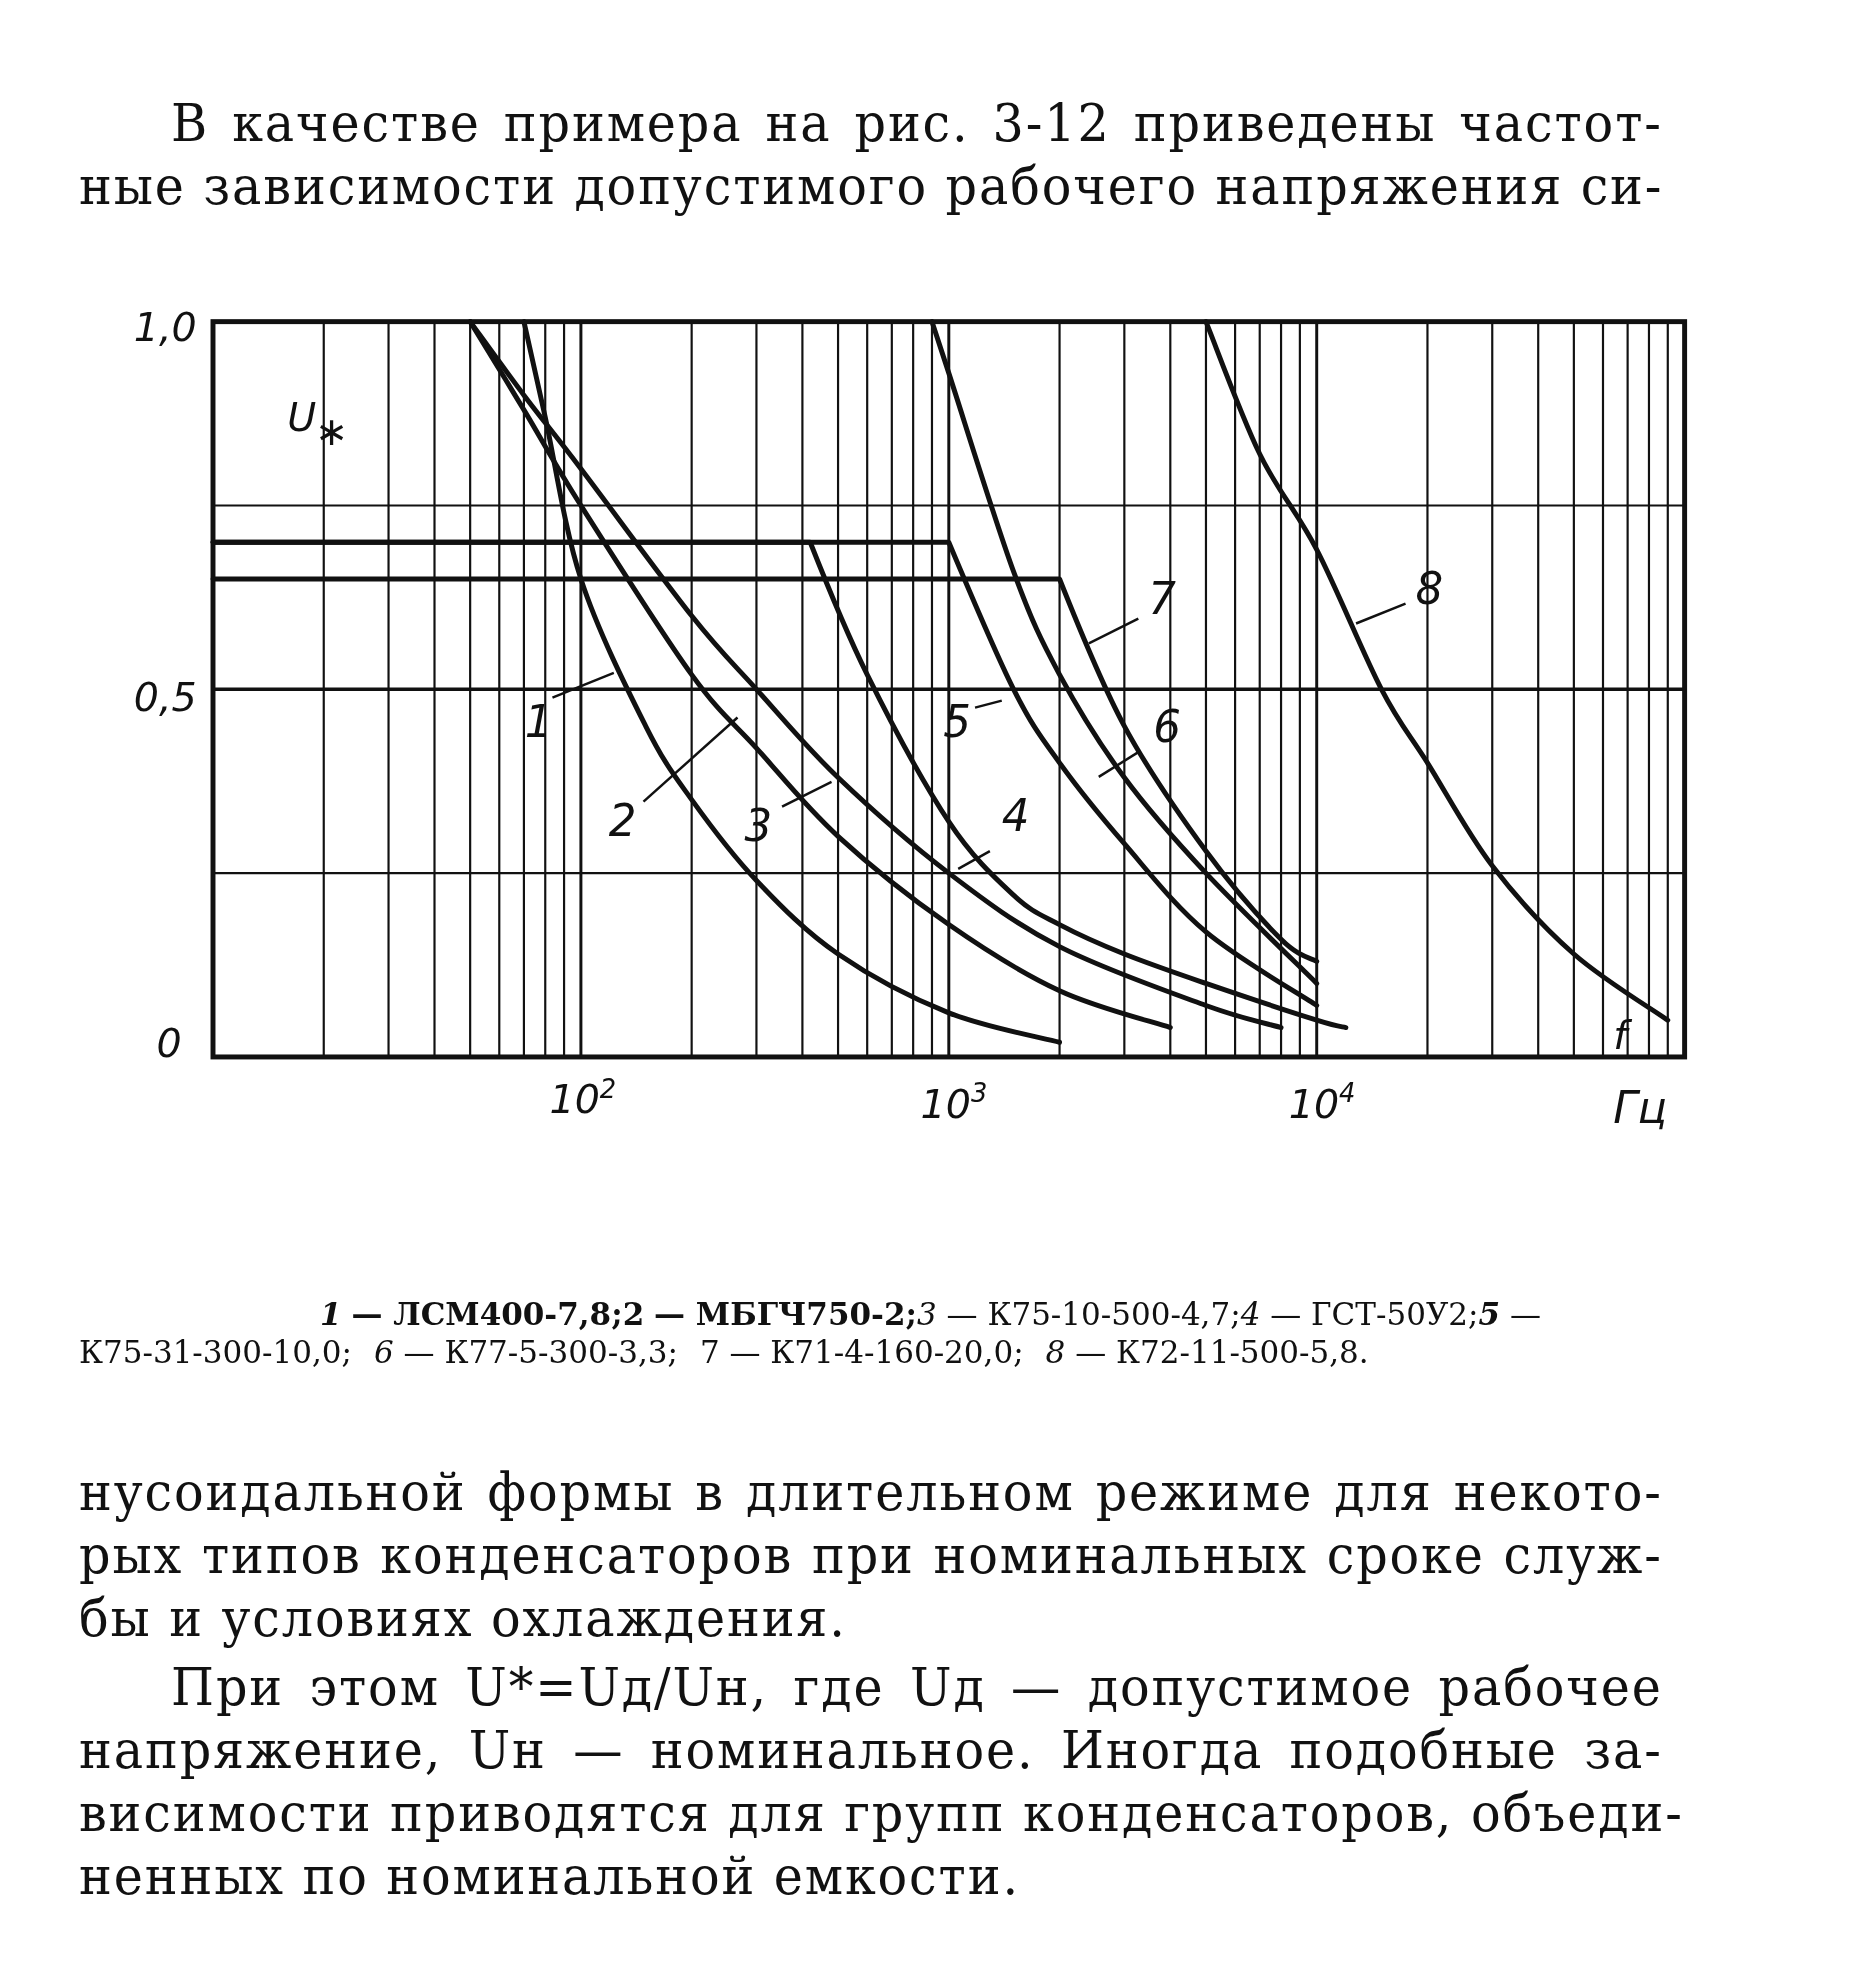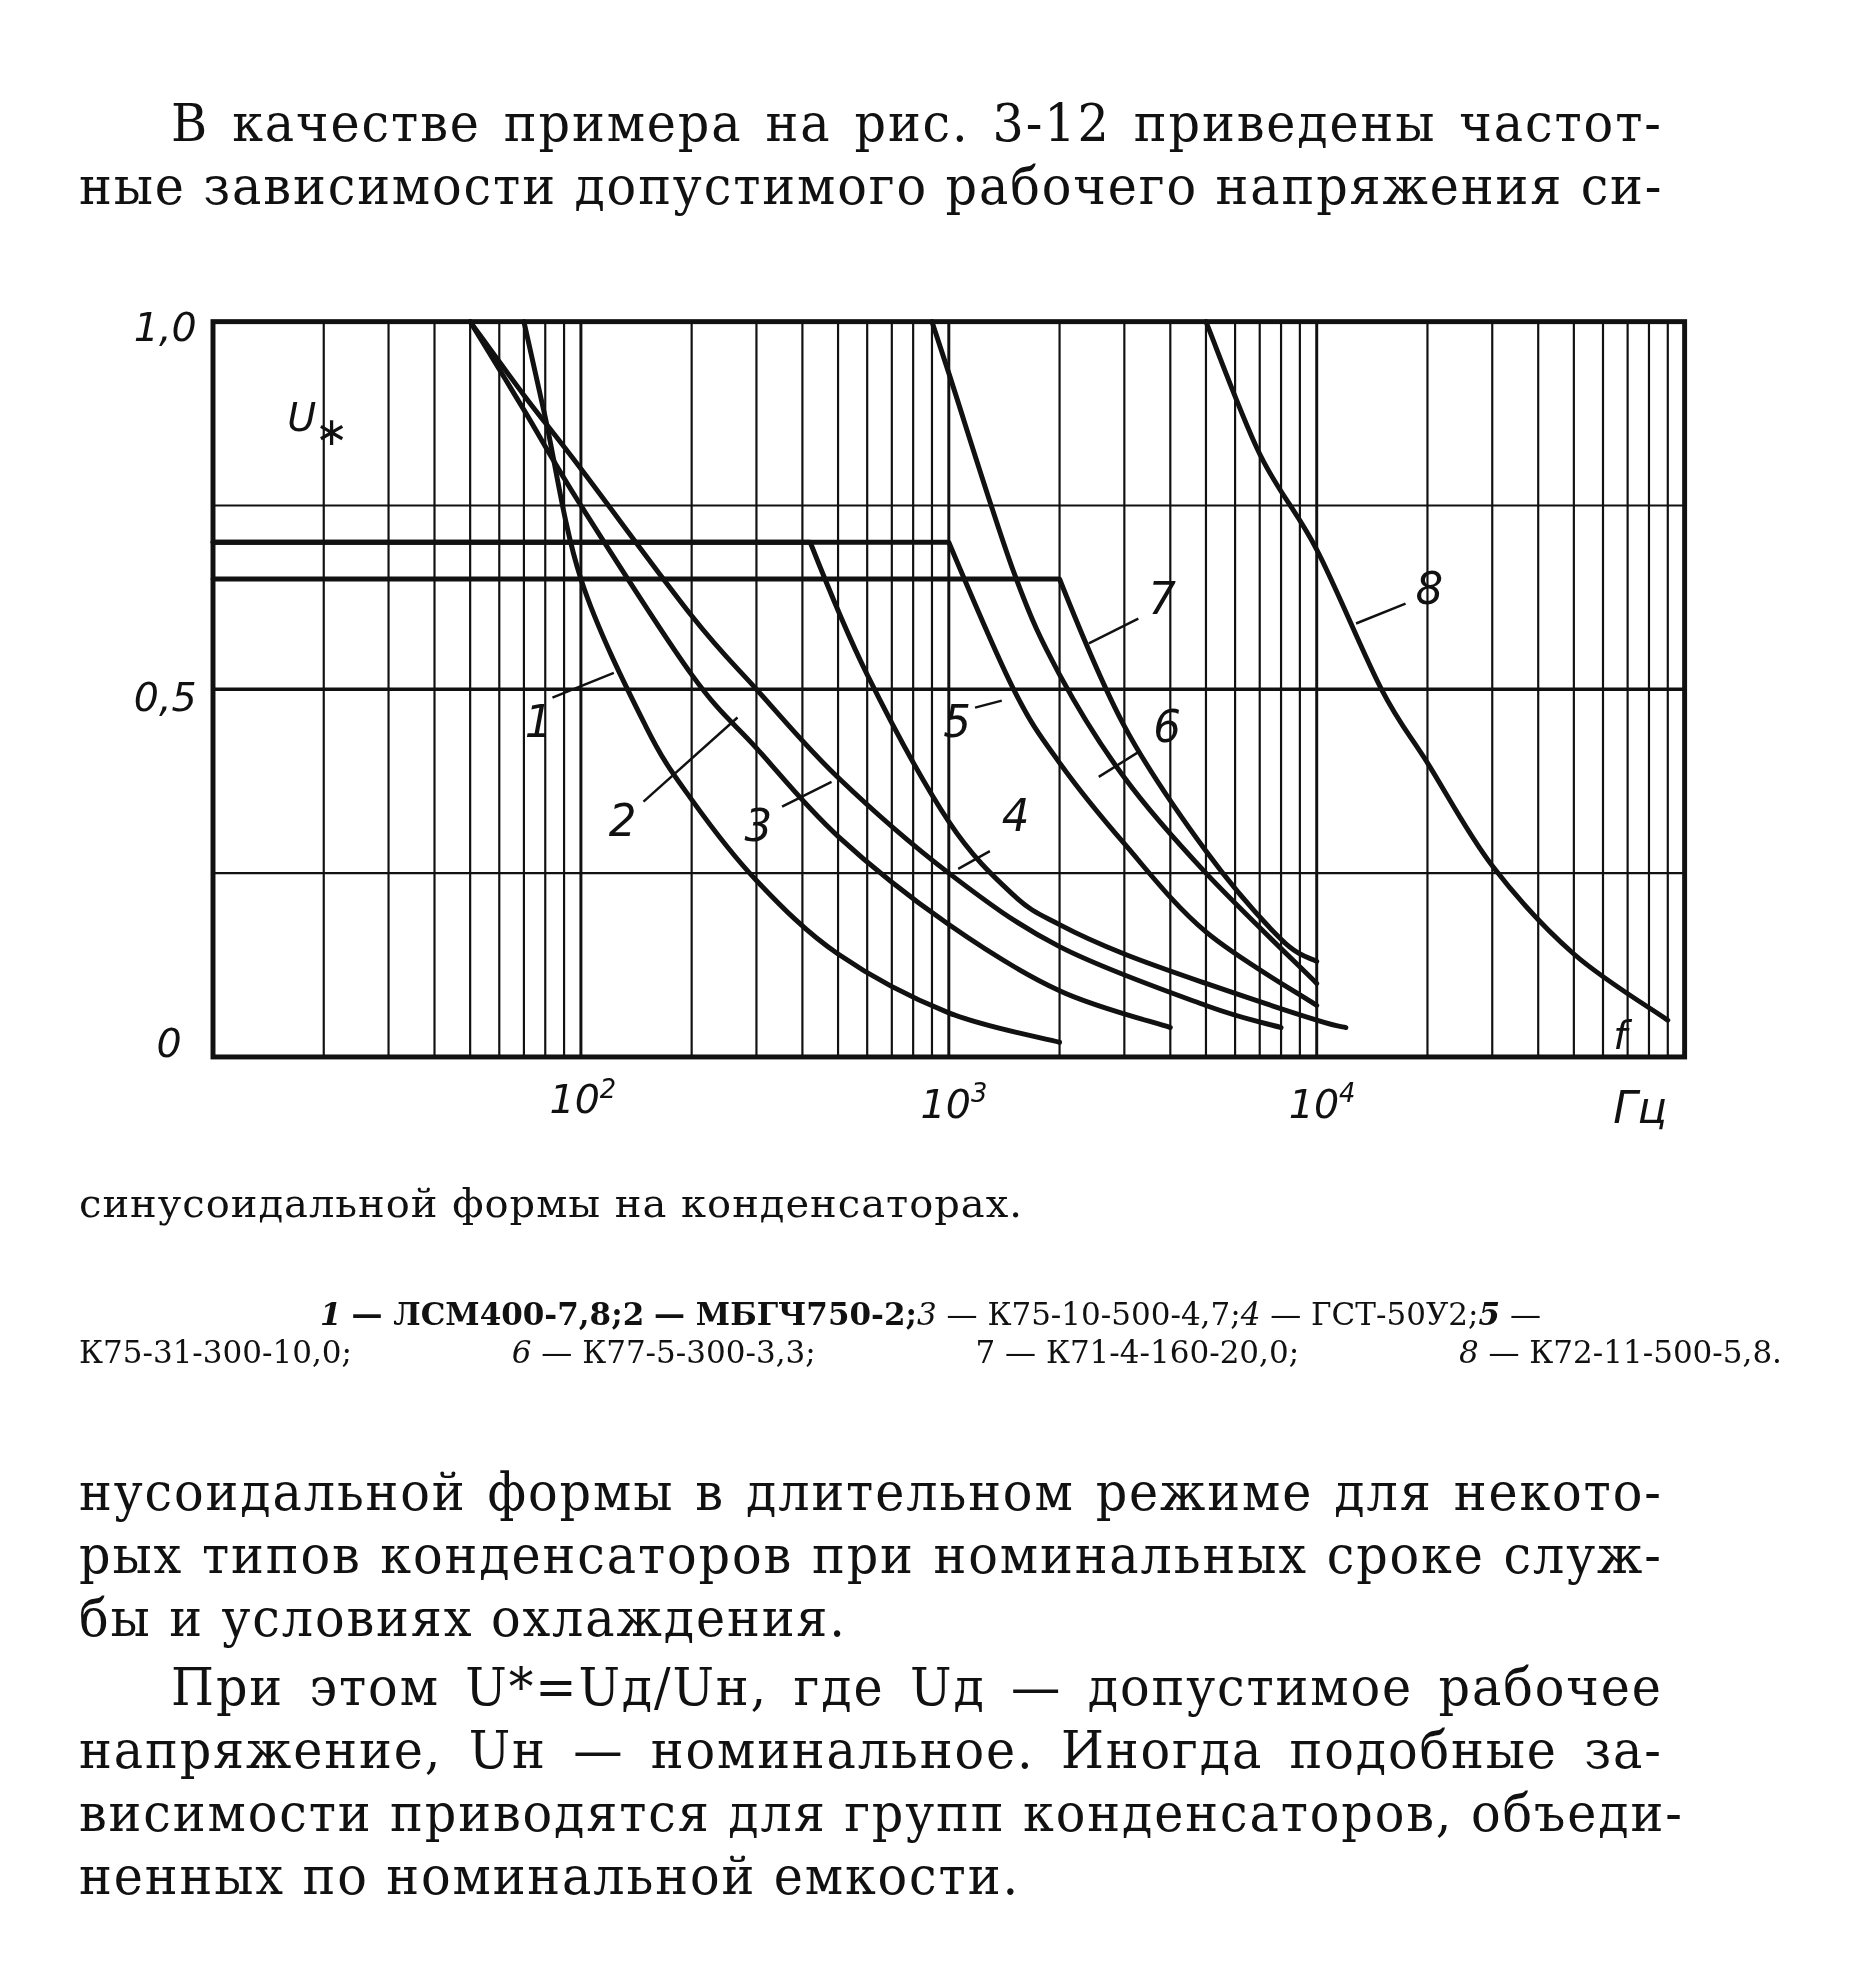--- a/index.html
+++ b/index.html
@@ -10,21 +10,21 @@
   .para .line{display:block;text-align-last:justify;white-space:nowrap;}
   .para .line.last{text-align-last:left;}
   .indent{padding-left:99px;}
   #chart{position:absolute;left:0;top:0;}
   .caption{position:absolute;left:79px;top:1178px;width:1703px;font-size:40px;line-height:51px;
            letter-spacing:1px;}
   .caption .line{display:block;white-space:nowrap;text-align-last:justify;}
   .caption .line.last{text-align-last:left;}
   .legend{position:absolute;left:79px;top:1295px;width:1703px;font-size:31px;line-height:38px;}
   .legend .row{display:flex;justify-content:center;white-space:nowrap;}
-  .legend .row.r2{justify-content:space-between;gap:22px;}
+  .legend .row.r2{justify-content:flex-start;gap:22px;}
   .num{font-style:italic;}
   .bold{font-weight:bold;}
 </style>
 </head>
 <body>
 
 <div class="para" style="top:91px;">
   <span class="line indent">В качестве примера на рис. 3-12 приведены частот-</span>
   <span class="line">ные зависимости допустимого рабочего напряжения си-</span>
 </div>
@@ -107,21 +107,20 @@
       <text x="1165" y="750">6</text>
       <line x1="1150" y1="760" x2="1110" y2="785" stroke="#111" stroke-width="2.5"></line>
       <text x="1160" y="620">7</text>
       <line x1="1150" y1="625" x2="1100" y2="650" stroke="#111" stroke-width="2.5"></line>
       <text x="1430" y="610">8</text>
       <line x1="1420" y1="610" x2="1370" y2="630" stroke="#111" stroke-width="2.5"></line>
     </g>
 </svg>
 
 <div class="caption">
-  <span class="line last">синусоидальной формы на конденсаторах.</span>
 </div>
 
 <div class="legend">
   <div class="row r1">
     <span><span class="num bold">1</span> <span class="bold">— ЛСМ400-7,8;</span></span>
     <span><span class="bold">2</span> <span class="bold">— МБГЧ750-2;</span></span>
     <span><span class="num">3</span> <span>— К75-10-500-4,7;</span></span>
     <span><span class="num">4</span> <span>— ГСТ-50У2;</span></span>
     <span><span class="num bold">5</span> <span>—</span></span>
   </div>

